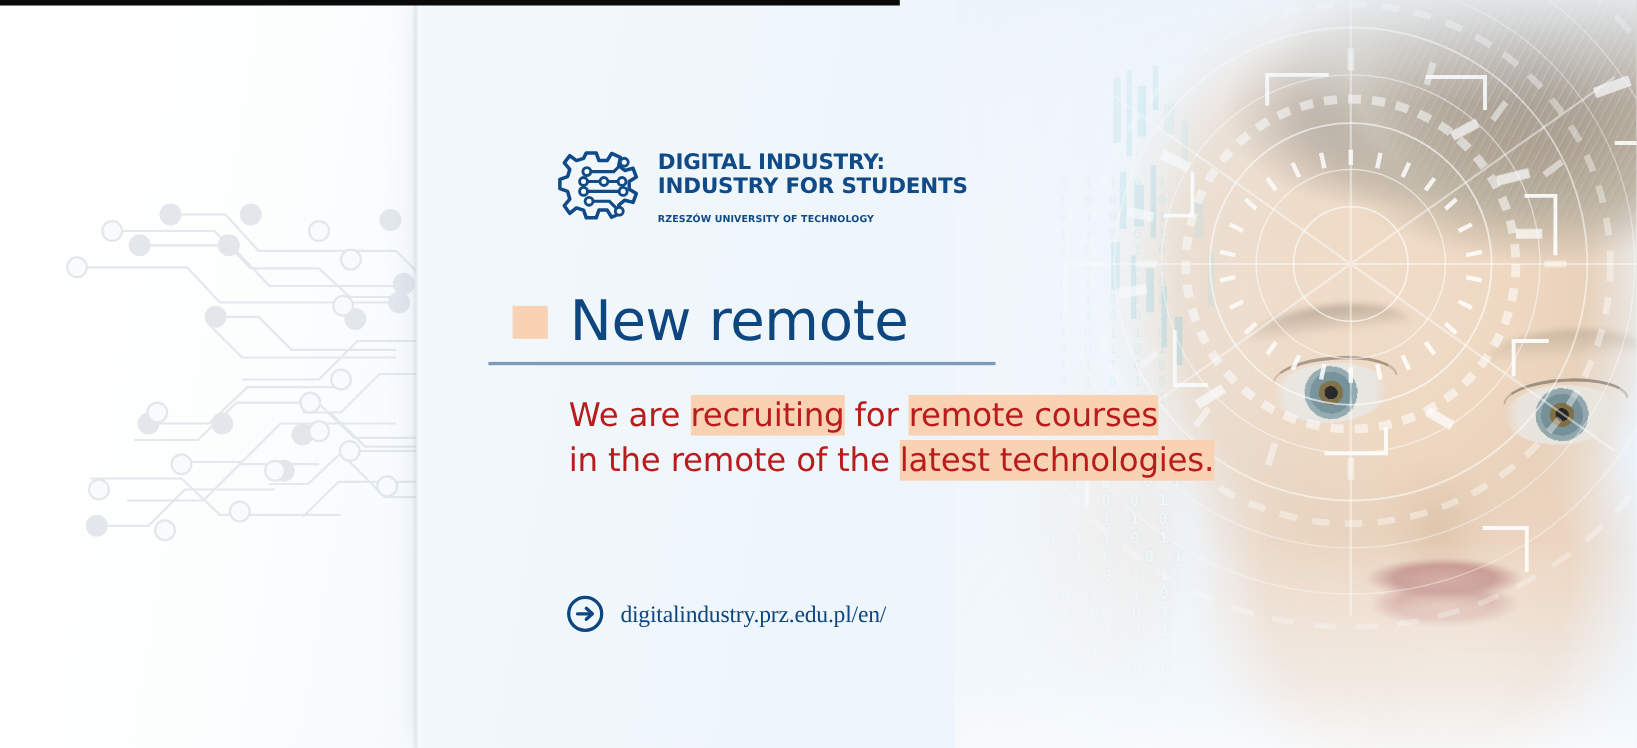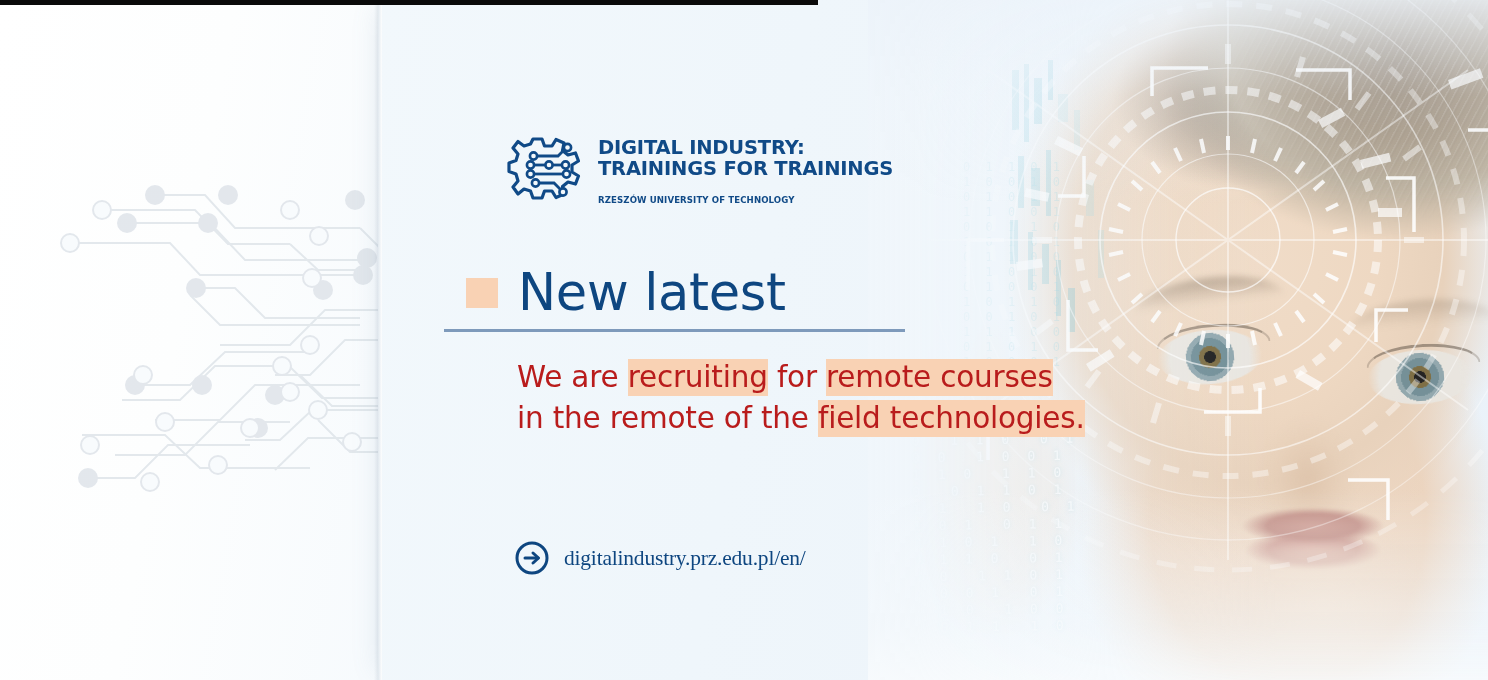--- a/index.html
+++ b/index.html
@@ -676,34 +676,34 @@
             <circle cx="59.5" cy="32" r="3.6"></circle>
             <circle cx="24.5" cy="41" r="3.6"></circle>
             <circle cx="60.5" cy="41" r="3.6"></circle>
             <circle cx="29.5" cy="50" r="3.6"></circle>
             <circle cx="57" cy="59" r="3.6"></circle>
           </g>
         </svg>
       </div>
       <div class="logo-text">
         <div class="logo-l1">DIGITAL INDUSTRY:</div>
-        <div class="logo-l2">TRAININGS FOR TRAININGS</div>
+        <div class="logo-l2">INDUSTRY FOR STUDENTS</div>
         <div class="logo-l3">RZESZÓW UNIVERSITY OF TECHNOLOGY</div>
       </div>
     </div>
 
     <div class="heading-row">
       <div class="heading-bullet"></div>
-      <div class="heading">New latest</div>
+      <div class="heading">New remote</div>
     </div>
     <div class="divider"></div>
 
     <div class="body-text">
         <div><span>We are </span><span class="hl">recruiting</span><span> for </span><span class="hl">remote courses</span></div>
-        <div><span>in the remote of the </span><span class="hl">field technologies.</span></div>
+        <div><span>in the remote of the </span><span class="hl">latest technologies.</span></div>
       </div>
 
     <div class="url-row">
       <div class="url-icon">
         <svg width="34" height="34" viewBox="0 0 34 34" fill="none">
           <circle cx="17" cy="17" r="15" stroke="#0e4680" stroke-width="3" fill="none"></circle>
           <path d="M10 17 L23 17" stroke="#0e4680" stroke-width="3" stroke-linecap="round"></path>
           <path d="M18 12 L23.5 17 L18 22" stroke="#0e4680" stroke-width="3" stroke-linecap="round" stroke-linejoin="round" fill="none"></path>
         </svg>
       </div>

